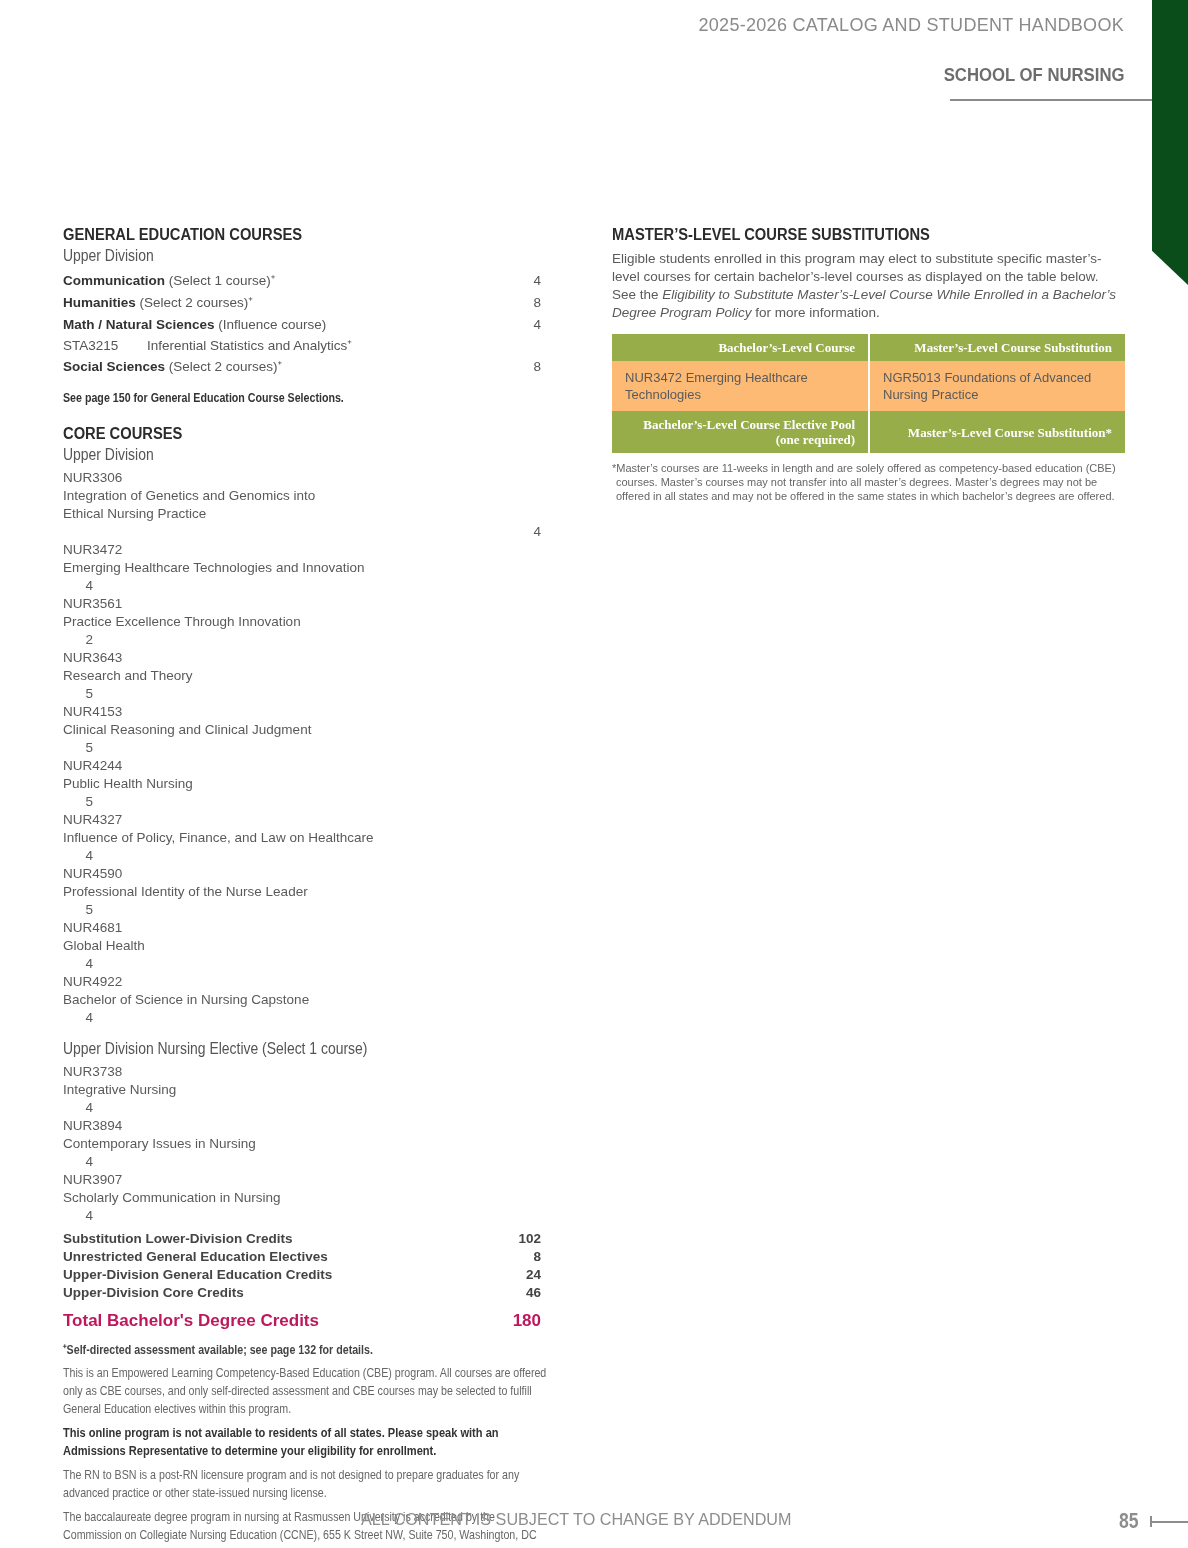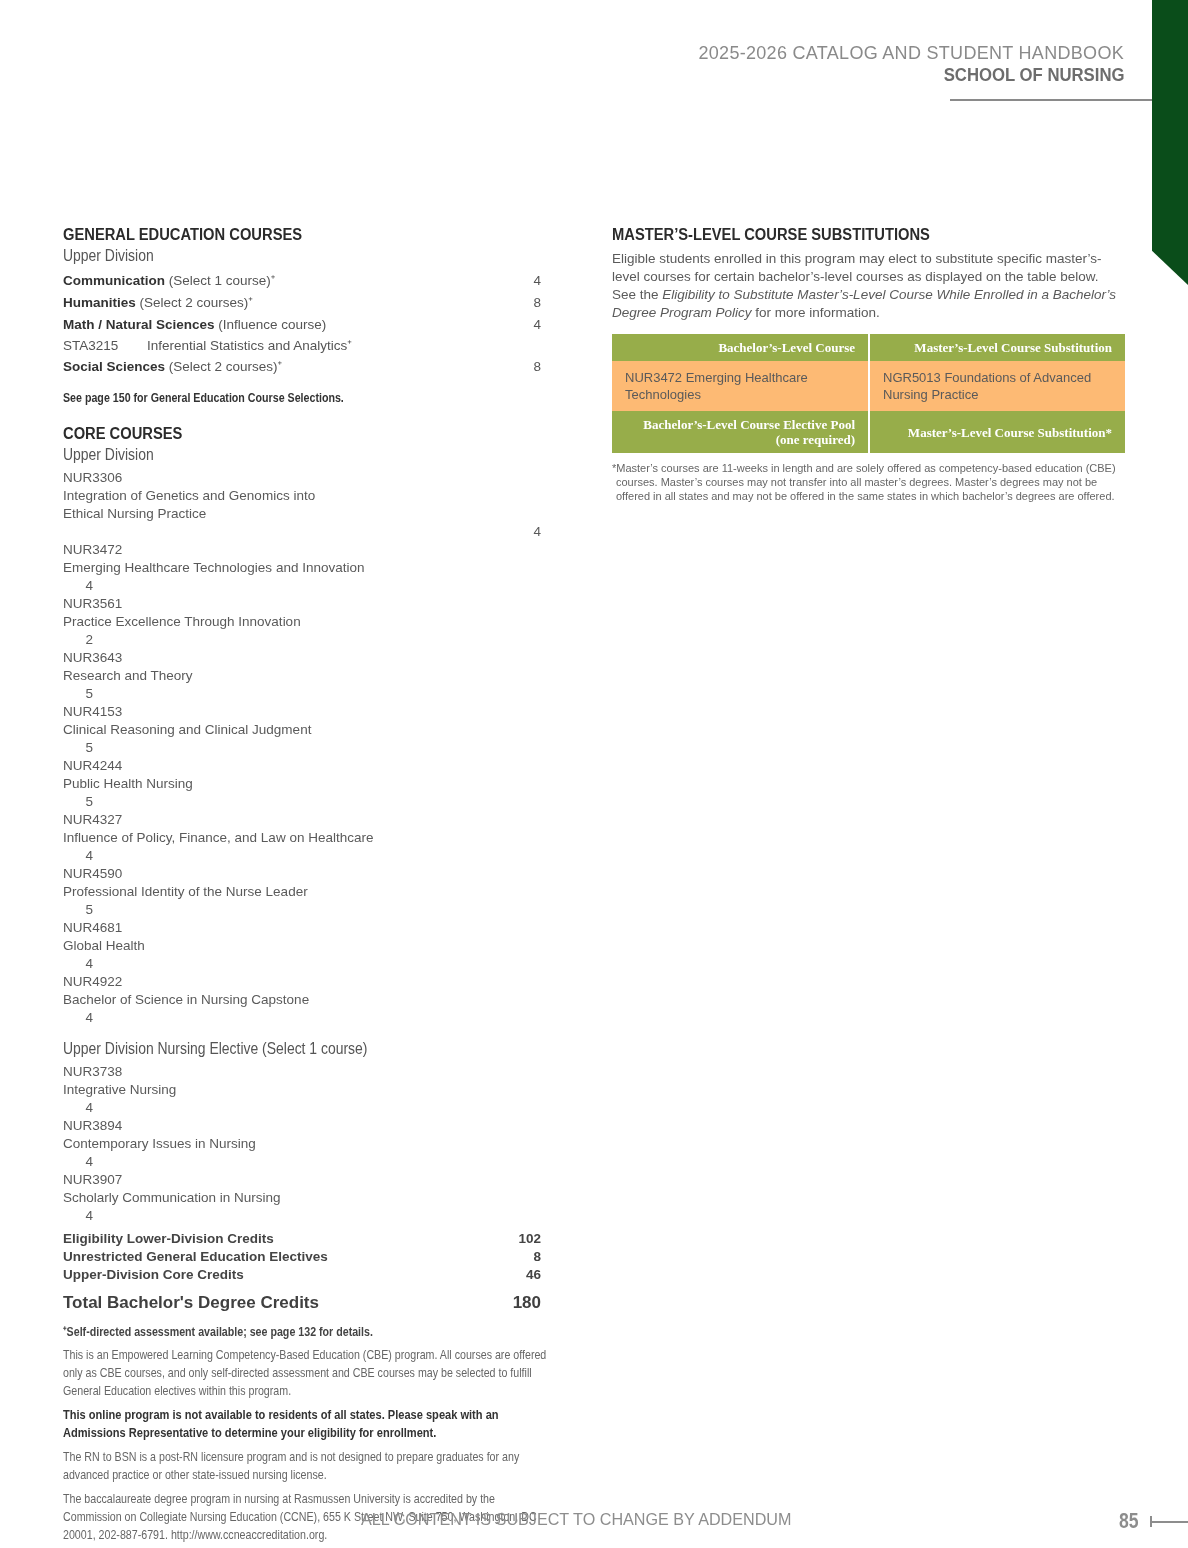--- a/index.html
+++ b/index.html
@@ -7,21 +7,21 @@
       width: 1188px; height: 1548px; position: relative; overflow: hidden;
       background: #ffffff; color: #555;
       font-family: "Liberation Sans", sans-serif;
     }
     .green-tab {
       position: absolute; right: 0; top: 0; width: 36px; height: 285px;
       background: #0a4d1a;
       clip-path: polygon(0 0, 100% 0, 100% 100%, 100% 100%, 0 88%);
     }
     .hdr-catalog {
-      position: absolute; right: 64px; top: 43px;
+      position: absolute; right: 64px; top: 15px;
       font-size: 18px; color: #8a8a8a; letter-spacing: 0.3px;
     }
     .hdr-school {
       position: absolute; right: 64px; top: 64px;
       font-size: 19px; font-weight: bold; color: #6d6d6d;
       font-family: "Liberation Sans Narrow", "Liberation Sans", sans-serif;
       transform: scaleX(0.88); transform-origin: right;
     }
     .hdr-rule {
       position: absolute; left: 950px; width: 202px; top: 99px; height: 2px; background: #8a8a8a;
@@ -55,21 +55,21 @@
     }
     .course-row .title { flex: 1; }
     .course-row .cr { width: 30px; text-align: right; }
     .course-row .title .l2 { display: block; }
     .totals-row {
       display: flex; justify-content: space-between; font-size: 13.5px; font-weight: bold;
       color: #444; line-height: 18px;
     }
     .grand-row {
       display: flex; justify-content: space-between; font-size: 17px; font-weight: bold;
-      color: #404040; margin-top: 8px; line-height: 22px;
+      color: #be185d; margin-top: 8px; line-height: 22px;
     }
     .plus-note {
       font-size: 13px; font-weight: bold; color: #444;
       transform: scaleX(0.82); transform-origin: left; white-space: nowrap; margin: 8px 0 6px 0;
     }
     .para {
       font-size: 13px; color: #666; line-height: 18px;
       width: 590px; transform: scaleX(0.82); transform-origin: left; margin-bottom: 6px;
     }
     .para.bold { font-weight: bold; color: #333; font-size: 13.5px; }
@@ -210,26 +210,30 @@
       <span class="title">Contemporary Issues in Nursing</span>
       <span class="cr">4</span>
     </div>
   <div class="course-row" style="margin-bottom:5px">
       <span class="code">NUR3907</span>
       <span class="title">Scholarly Communication in Nursing</span>
       <span class="cr">4</span>
     </div>
 
   <div class="totals-row">
-      <span>Eligibility Lower-Division Credits</span>
+      <span>Substitution Lower-Division Credits</span>
       <span>102</span>
     </div>
   <div class="totals-row">
       <span>Unrestricted General Education Electives</span>
       <span>8</span>
+    </div>
+  <div class="totals-row">
+      <span>Upper-Division General Education Credits</span>
+      <span>24</span>
     </div>
   <div class="totals-row">
       <span>Upper-Division Core Credits</span>
       <span>46</span>
     </div>
 
   <div class="grand-row">
       <span>Total Bachelor's Degree Credits</span>
       <span>180</span>
     </div>

